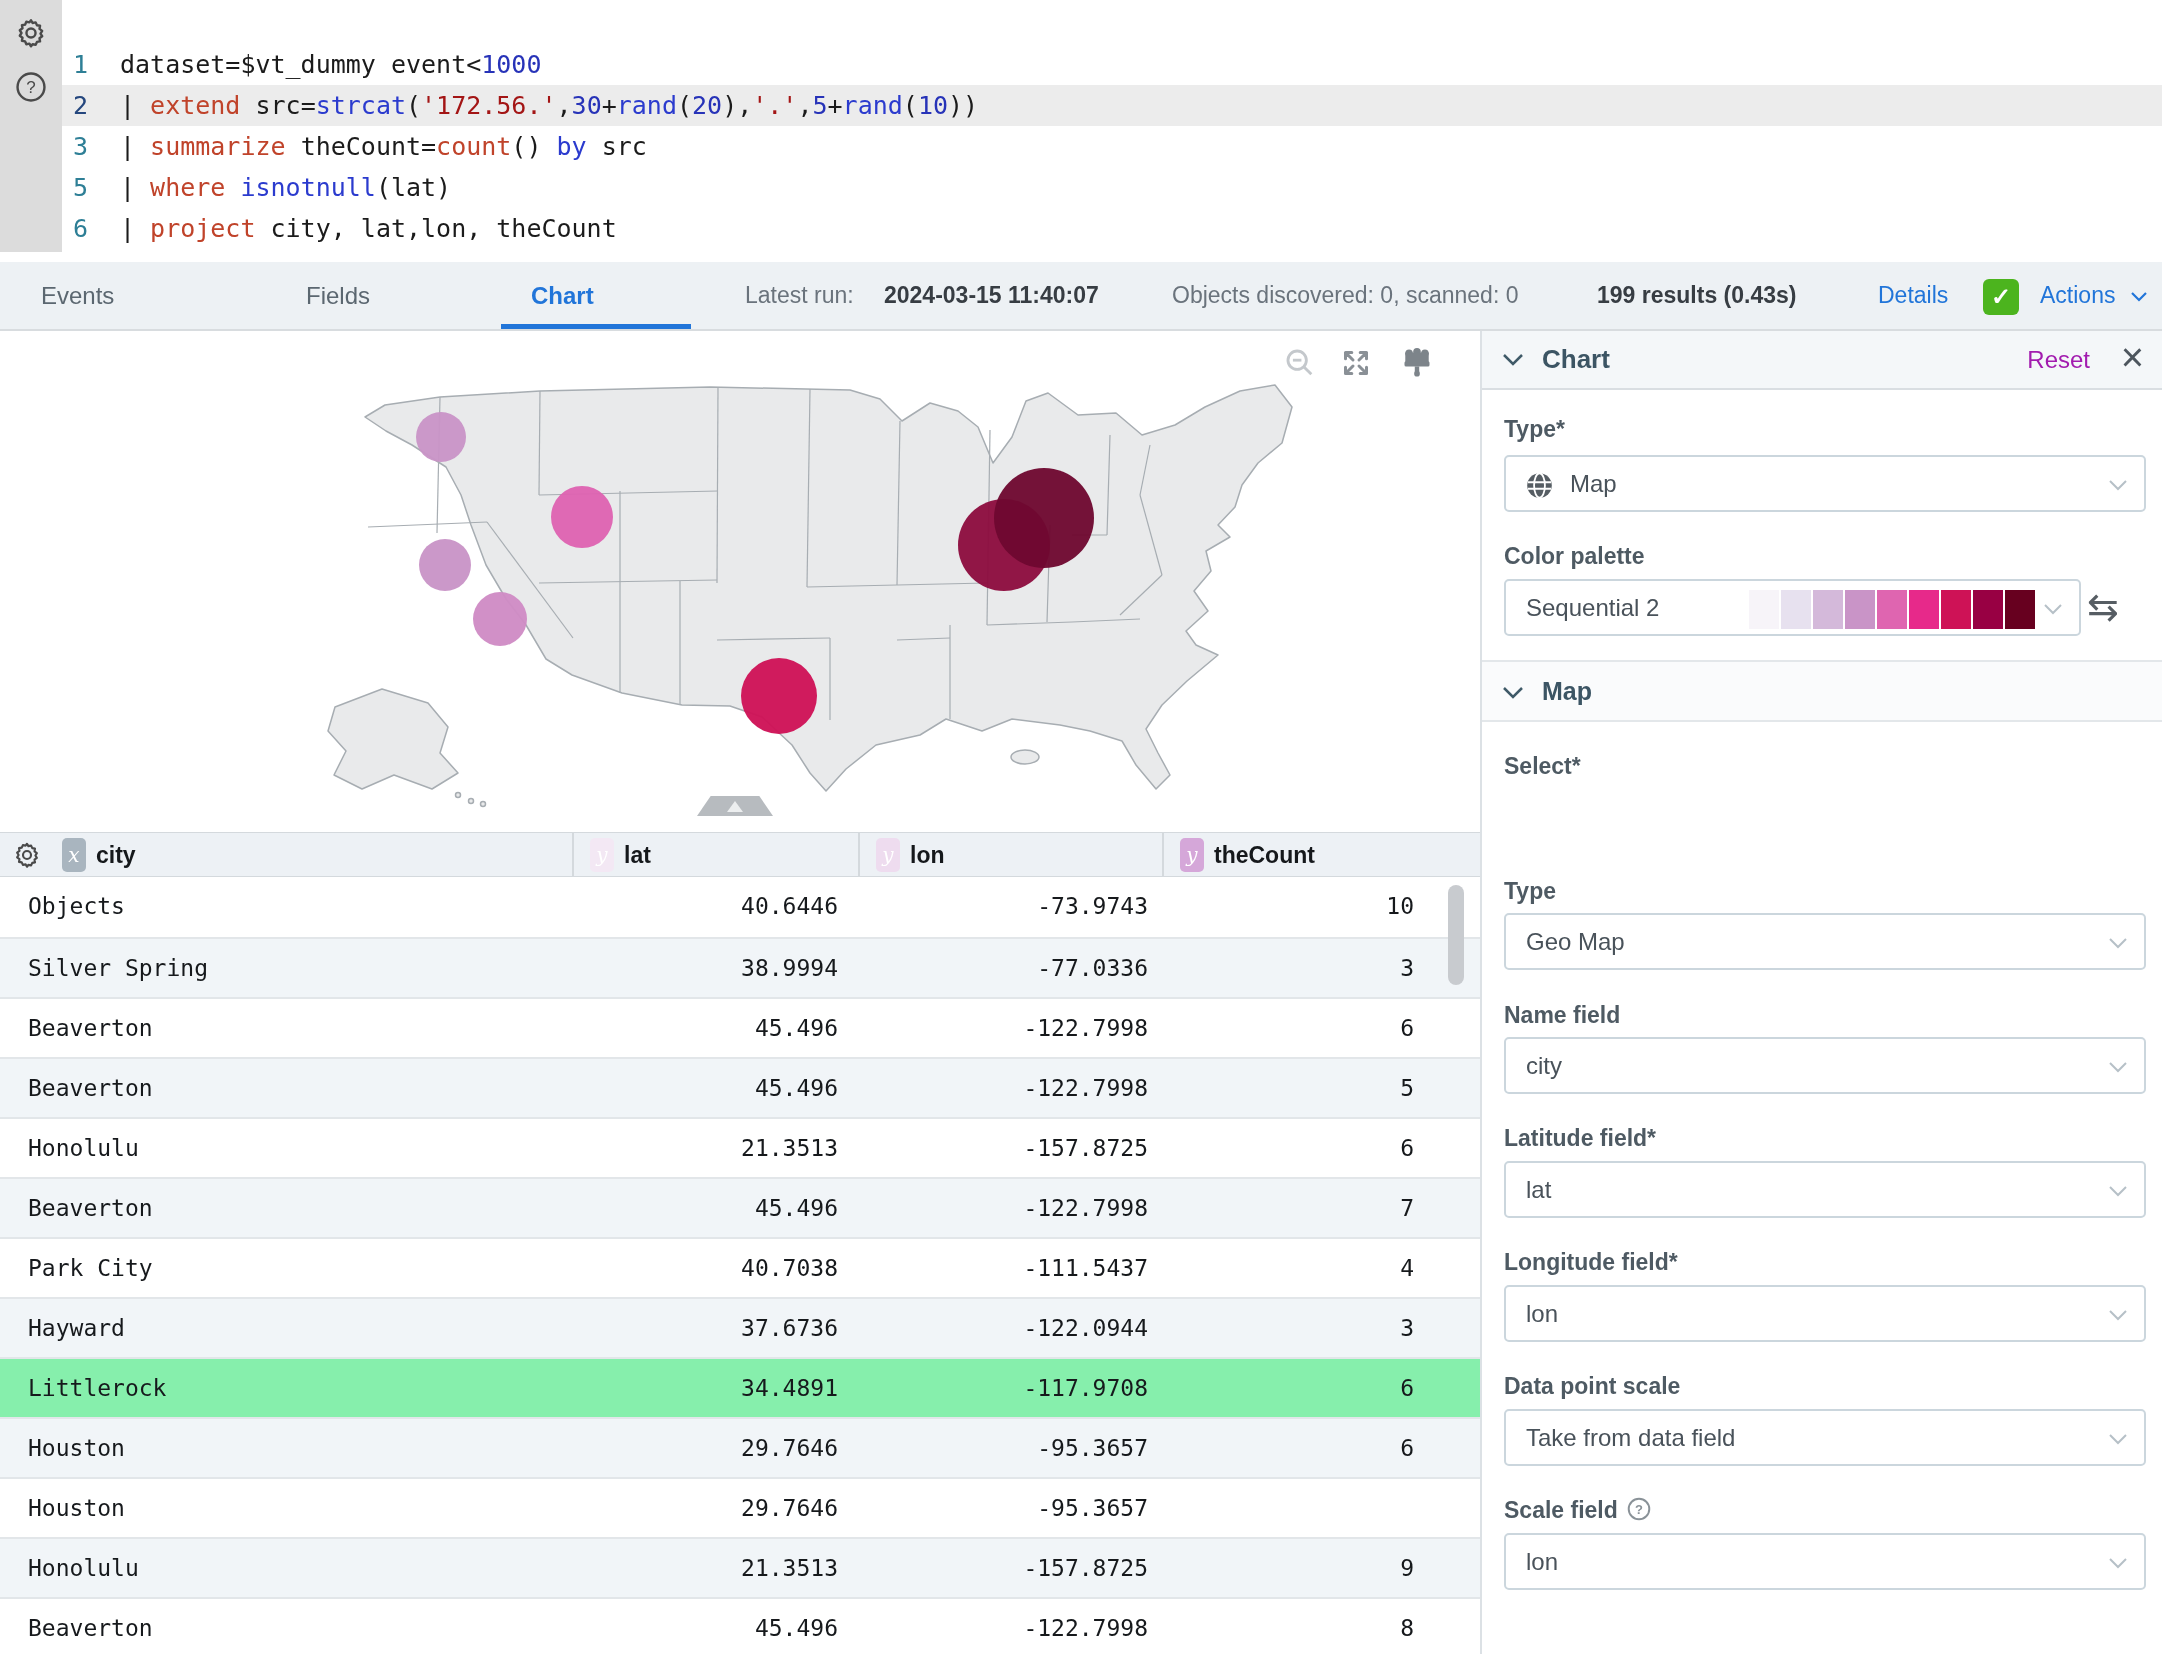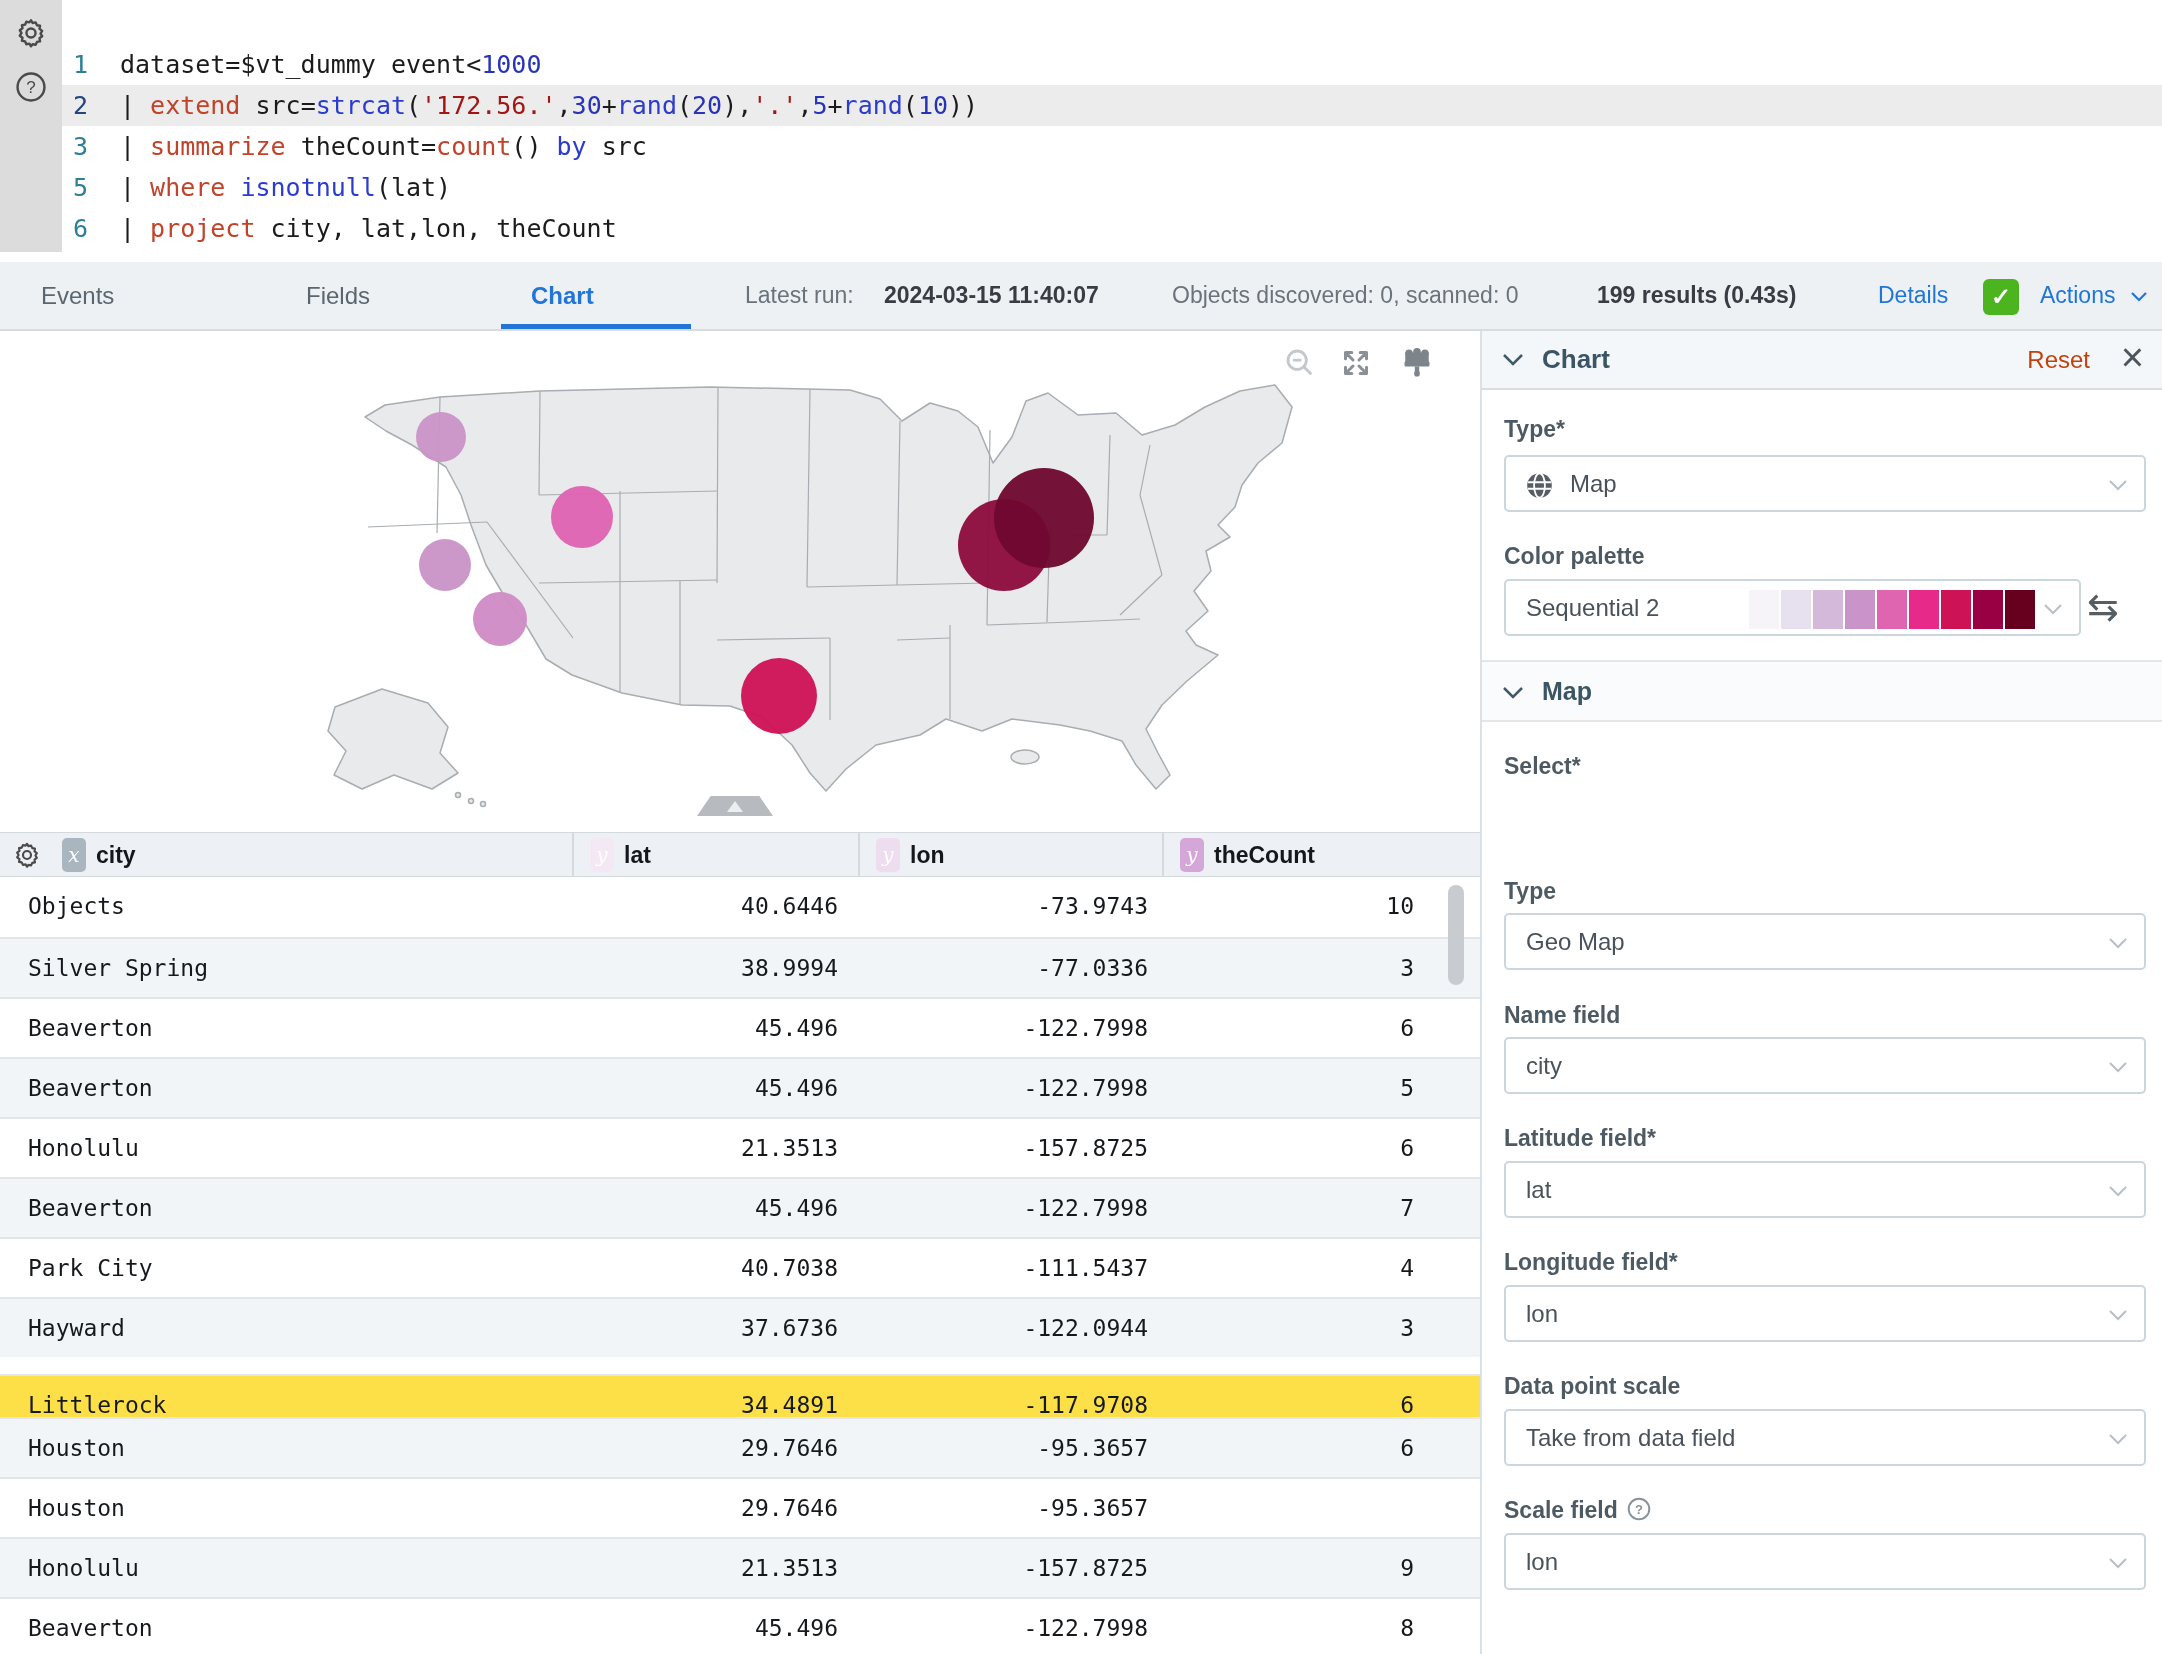--- a/index.html
+++ b/index.html
@@ -52,21 +52,21 @@
   .c-lat { left:572px; width:276px; text-align:right; padding-right:10px; }
   .c-lon { left:858px; width:304px; text-align:right; padding-right:14px; }
   .c-count { left:1162px; width:308px; text-align:right; padding-right:56px; }
   .scroll-thumb { position:absolute; left:1448px; top:52px; width:16px; height:100px; border-radius:8px; background:#c8cbcf; cursor:pointer; }
 
   
   .panel { position:absolute; left:1480px; top:331px; width:682px; height:1323px; background:#fff; border-left:2px solid #dce1e5; }
   .panel-header { position:absolute; left:0; top:0; width:100%; height:59px; background:#f4f7f9; border-bottom:2px solid #d9dee2; }
   .panel-title { position:absolute; left:60px; top:0; height:57px; line-height:57px; font-size:26px; font-weight:bold; color:#3c5564; }
   .panel-chevron { position:absolute; left:20px; top:22px; cursor:pointer; }
-  .panel-reset { position:absolute; right:72px; top:0; height:51px; line-height:57px; font-size:24px; color:#c2410c; cursor:pointer; }
+  .panel-reset { position:absolute; right:72px; top:0; height:51px; line-height:57px; font-size:24px; color:#a21caf; cursor:pointer; }
   .panel-close { position:absolute; right:18px; top:0; height:57px; line-height:53px; font-size:40px; color:#4d565e; cursor:pointer; }
   .fld-label { position:absolute; left:22px; font-size:23px; font-weight:bold; color:#4e5a63; height:28px; line-height:28px; }
   .sel { position:absolute; left:22px; width:642px; height:57px; background:#fff; border:2px solid #cbd6dd; border-radius:5px; cursor:pointer; }
   .sel-text { position:absolute; left:20px; top:0; height:53px; line-height:53px; font-size:24px; color:#49525a; }
   .sel-chev { position:absolute; right:16px; top:21px; }
   .section-hd { position:absolute; left:0; width:100%; height:62px; background:#fafbfc; border-top:2px solid #e3e7ea; border-bottom:2px solid #e3e7ea; }
   .section-title { position:absolute; left:60px; top:0; height:58px; line-height:58px; font-size:25px; font-weight:bold; color:#3c5564; }
   .swatch-strip { position:absolute; left:243px; top:9px; }
   .swatch { position:absolute; top:0; width:30px; height:39px; }
   .swap-icon { position:absolute; left:605px; font-size:38px; color:#565d63; cursor:pointer; line-height:57px; }
@@ -261,21 +261,21 @@
           <span class="t-cell c-lat">40.7038</span>
           <span class="t-cell c-lon">-111.5437</span>
           <span class="t-cell c-count">4</span>
         </div>
         <div class="t-row" style="top: 464px; background: rgb(241, 245, 248);">
           <span class="t-cell c-city">Hayward</span>
           <span class="t-cell c-lat">37.6736</span>
           <span class="t-cell c-lon">-122.0944</span>
           <span class="t-cell c-count">3</span>
         </div>
-        <div class="t-row" style="top: 524px; background: #fde047; margin-top: 17px;">
+        <div class="t-row" style="top: 524px; background: #86efac;">
           <span class="t-cell c-city">Littlerock</span>
           <span class="t-cell c-lat">34.4891</span>
           <span class="t-cell c-lon">-117.9708</span>
           <span class="t-cell c-count">6</span>
         </div>
         <div class="t-row" style="top: 584px; background: rgb(241, 245, 248);">
           <span class="t-cell c-city">Houston</span>
           <span class="t-cell c-lat">29.7646</span>
           <span class="t-cell c-lon">-95.3657</span>
           <span class="t-cell c-count">6</span>

